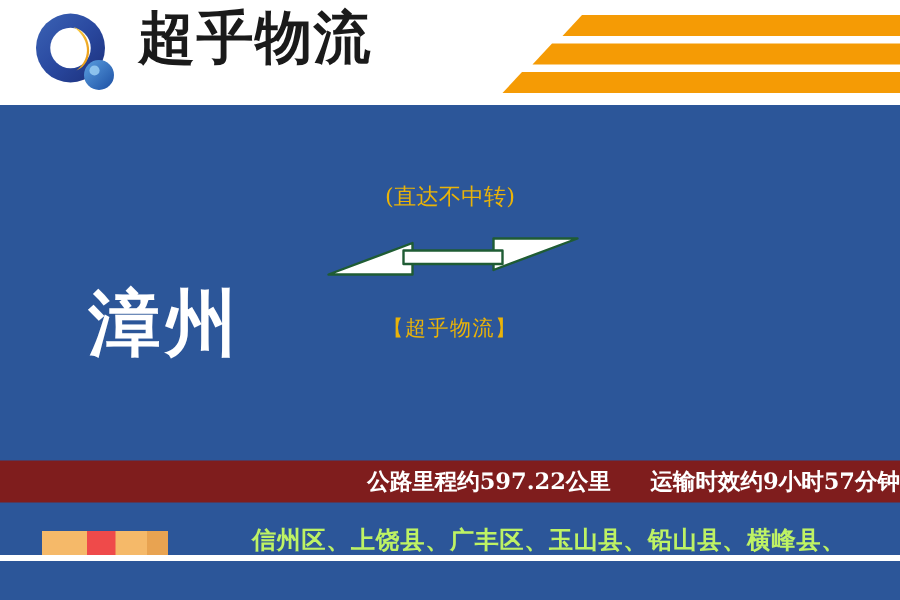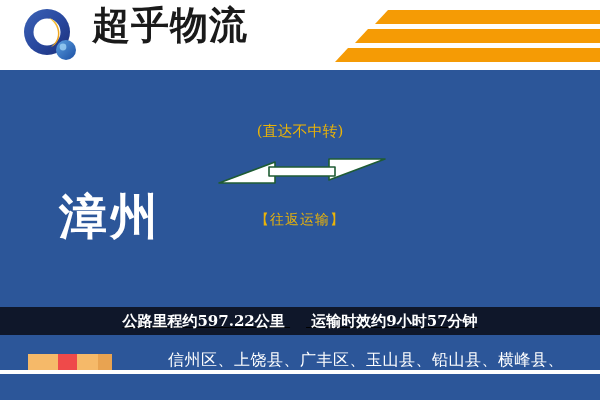--- a/index.html
+++ b/index.html
@@ -106,47 +106,46 @@
     position: absolute;
     left: 12px; top: 28px;
     width: 170px; height: 42px;
   }
 
   
   .info-bar {
     position: absolute;
     left: 0; top: 237px;
     width: 600px; height: 28px;
-    background: #0f172a;
+    background: #7f1d1d;
     display: flex;
     align-items: center;
-    justify-content: center;
-    text-decoration: underline;
+    justify-content: flex-end;
   }
   .info-bar-inner {
     font-family: "DejaVu Serif", "Liberation Serif", serif;
     font-weight: bold;
     font-size: 15px;
     color: #ffffff;
     white-space: nowrap;
   }
   .info-gap { display: inline-block; width: 16px; }
 
   
   .regions {
     position: absolute;
     left: 168px; top: 276px;
     width: 420px;
   }
   .region-line {
     font-family: "DejaVu Serif", "Liberation Serif", serif;
-    font-weight: normal;
+    font-weight: bold;
     font-size: 16px;
     line-height: 27px;
-    color: #ffffff;
+    color: #bef264;
     letter-spacing: 0.5px;
     white-space: nowrap;
   }
 
   .truck {
     position: absolute;
     left: 24px; top: 278px;
     width: 136px; height: 82px;
   }
 
@@ -219,21 +218,21 @@
         <div class="arrow-svg">
           <svg viewBox="0 0 170 42" width="170" height="42">
             <g stroke="#1f5c34" stroke-width="1.6" stroke-linejoin="round" fill="#ffffff">
               <polygon points="2,33 58,12 58,33"></polygon>
               <polygon points="168,9 112,30 112,9"></polygon>
               <rect x="52" y="17" width="66" height="9"></rect>
             </g>
           </svg>
         </div>
 
-        <div class="mid-bottom">【往返运输】</div>
+        <div class="mid-bottom">【超乎物流】</div>
       </div>
 
     </div>
 
     <div class="info-bar">
       <div class="info-bar-inner">
         <span>公路里程约597.22公里</span>
         <span class="info-gap"></span>
         <span>运输时效约9小时57分钟</span>
       </div>

